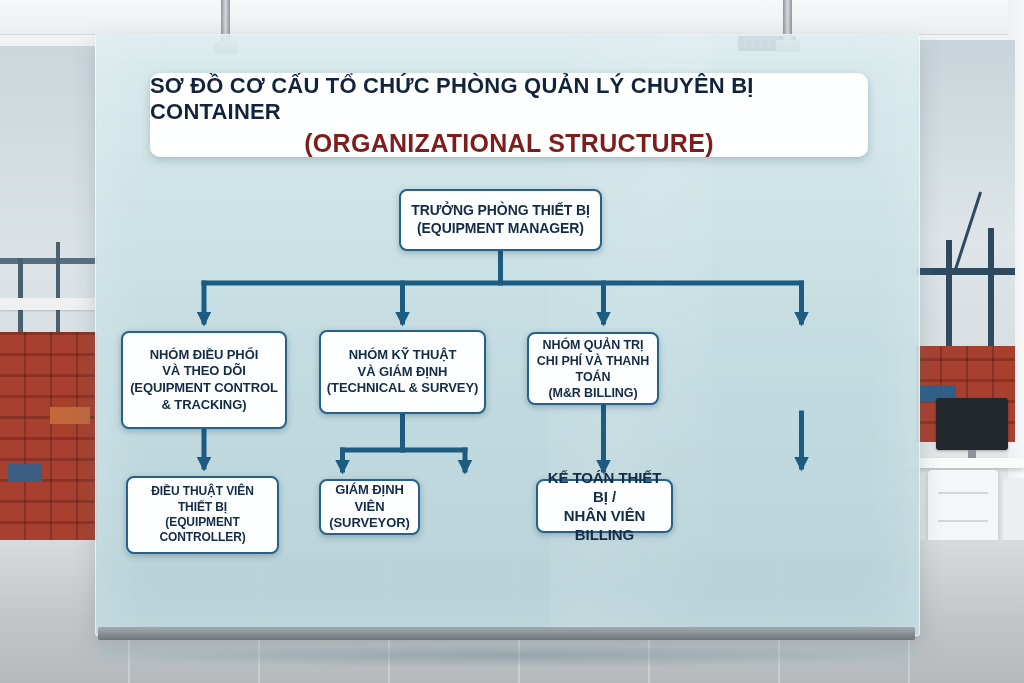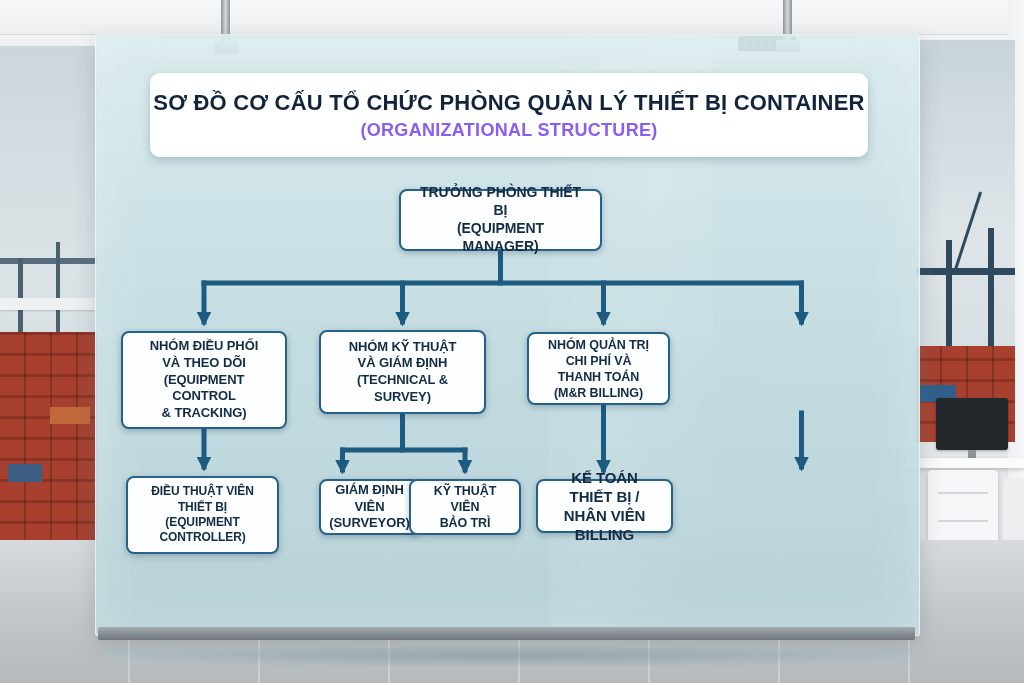--- a/index.html
+++ b/index.html
@@ -66,31 +66,31 @@
   .glass:after{content:"";position:absolute;left:55%;top:0;width:20%;height:100%;
          background:linear-gradient(100deg,rgba(255,255,255,0) 0%,rgba(255,255,255,0.10) 50%,rgba(255,255,255,0) 100%);}
   .glass-base{position:absolute;left:98px;top:627px;width:817px;height:13px;border-radius:2px;
          background:linear-gradient(180deg,#a4abb0,#6e757b);}
 
   
   .title-card{position:absolute;left:150px;top:73px;width:718px;height:84px;border-radius:10px;
          background:rgba(255,255,255,0.97);box-shadow:0 3px 8px rgba(40,70,90,0.25);
          display:flex;flex-direction:column;align-items:center;justify-content:center;z-index:4;}
   .title-main{font-size:22px;font-weight:700;color:#13233b;letter-spacing:0.2px;}
-  .title-sub{font-size:18px;font-weight:700;color:#8b5cf6;margin-top:4px;letter-spacing:0.3px;}
+  .title-sub{font-size:25px;font-weight:700;color:#7f1d1d;margin-top:4px;letter-spacing:0.3px;}
 
   
   .node{position:absolute;z-index:4;background:#fcfeff;border:2px solid #26618a;border-radius:8px;
         box-shadow:0 2px 6px rgba(25,55,80,0.3);color:#142b45;font-weight:700;text-align:center;
         white-space:pre-line;display:flex;align-items:center;justify-content:center;
-        line-height:1.28;font-size:13px;letter-spacing:-0.1px;padding:18px;box-sizing:border-box;}
+        line-height:1.28;font-size:13px;letter-spacing:-0.1px;padding:2px;box-sizing:border-box;}
   .n-root{left:399px;top:189px;width:203px;height:62px;font-size:14px;}
   .n-g1{left:121px;top:331px;width:166px;height:98px;}
   .n-g2{left:319px;top:330px;width:167px;height:84px;}
-  .n-g3{left:527px;top:332px;width:143px;height:73px;font-size:12.5px;}
+  .n-g3{left:527px;top:332px;width:132px;height:73px;font-size:12.5px;}
   .n-g4{left:726px;top:331px;width:151px;height:82px;}
   .n-l1{left:126px;top:476px;width:153px;height:78px;font-size:12px;}
   .n-l2{left:287px;top:479px;width:101px;height:56px;font-size:13px;margin-left:32px;}
   .n-l3{left:409px;top:479px;width:112px;height:56px;font-size:12.5px;}
   .n-l4{left:536px;top:479px;width:137px;height:54px;font-size:15px;}
   .n-l5{left:722px;top:476px;width:157px;height:80px;}
 
   .connectors{position:absolute;left:0;top:0;width:1024px;height:683px;z-index:3;pointer-events:none;}
 </style>
 </head>
@@ -135,21 +135,21 @@
 
   <div class="rod rod1"></div>
   <div class="rod rod2"></div>
   <div class="clamp clamp1"></div>
   <div class="clamp clamp2"></div>
 
   <div class="glass"></div>
   <div class="glass-base"></div>
 
   <div class="title-card">
-    <div class="title-main">SƠ ĐỒ CƠ CẤU TỔ CHỨC PHÒNG QUẢN LÝ THIẾT BỊ CONTAINER</div>
+    <div class="title-main">SƠ ĐỒ CƠ CẤU TỔ CHỨC PHÒNG QUẢN LÝ CHUYÊN BỊ CONTAINER</div>
     <div class="title-sub">(ORGANIZATIONAL STRUCTURE)</div>
   </div>
 
   <svg class="connectors" viewBox="0 0 1024 683">
     <defs>
       <marker id="ah" markerUnits="strokeWidth" markerWidth="3" markerHeight="3" viewBox="0 0 10 10" refX="7" refY="5" orient="auto">
         <path d="M0 0 L10 5 L0 10 Z" fill="#1d5b80"></path>
       </marker>
     </defs>
     <g stroke="#1d5b80" stroke-width="5" fill="none" stroke-linecap="square">
@@ -181,18 +181,16 @@
 (TECHNICAL &amp; SURVEY)</div>
   <div class="node n-g3">NHÓM QUẢN TRỊ
 CHI PHÍ VÀ THANH TOÁN
 (M&amp;R BILLING)</div>
 
   <div class="node n-l1">ĐIỀU THUẬT VIÊN
 THIẾT BỊ
 (EQUIPMENT CONTROLLER)</div>
   <div class="node n-l2">GIÁM ĐỊNH VIÊN
 (SURVEYOR)</div>
-  <div class="node n-l3">KỸ THUẬT VIÊN
-BẢO TRÌ</div>
   <div class="node n-l4">KẾ TOÁN THIẾT BỊ /
 NHÂN VIÊN BILLING</div>
 
 </div>
 
 </body></html>

